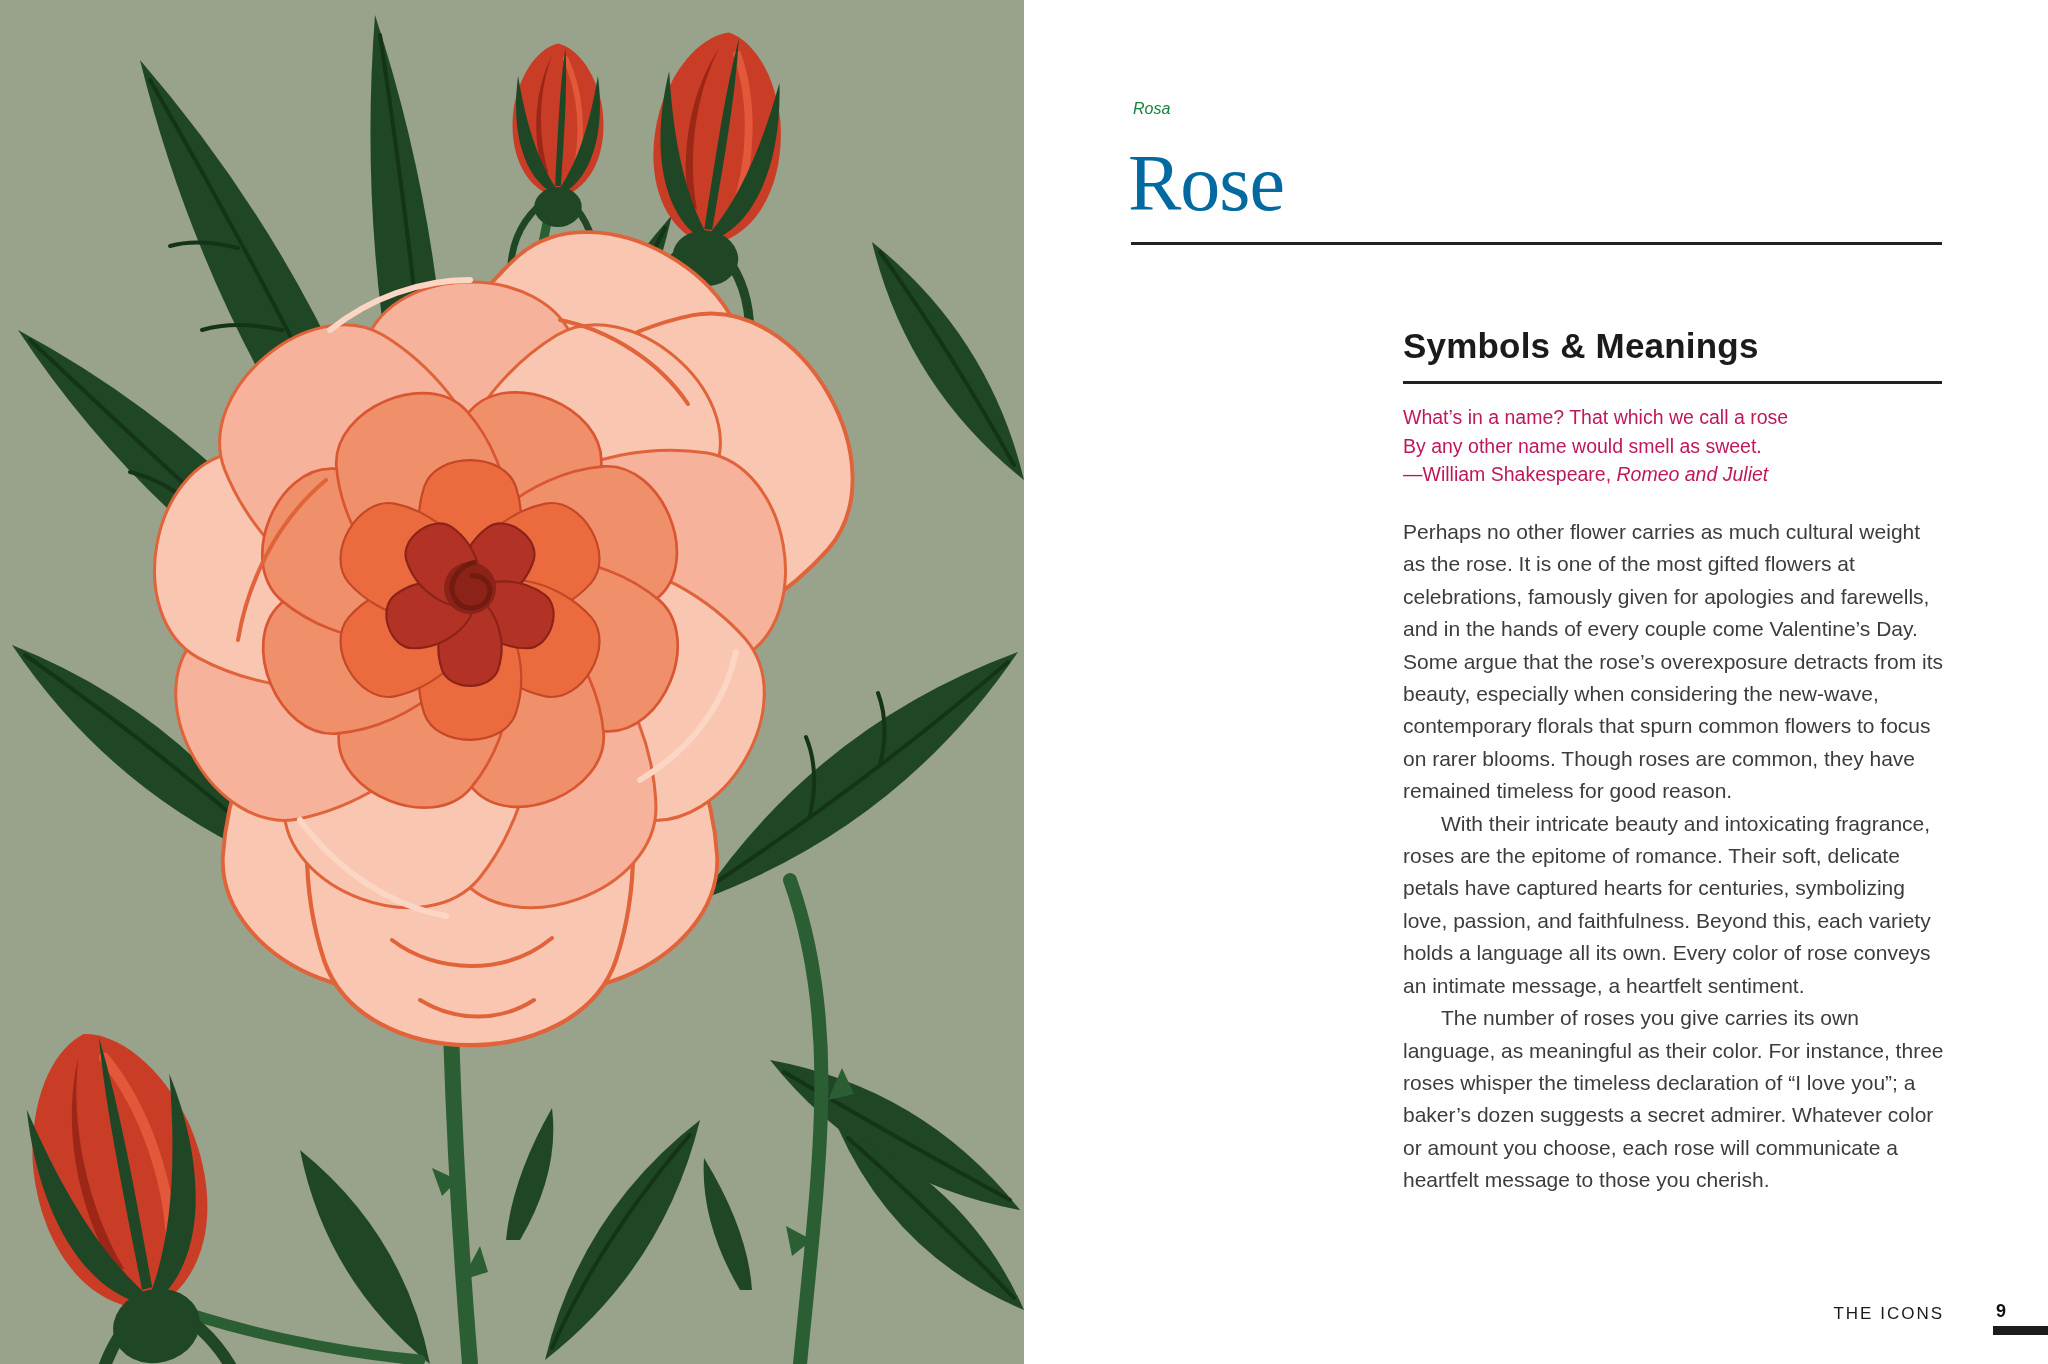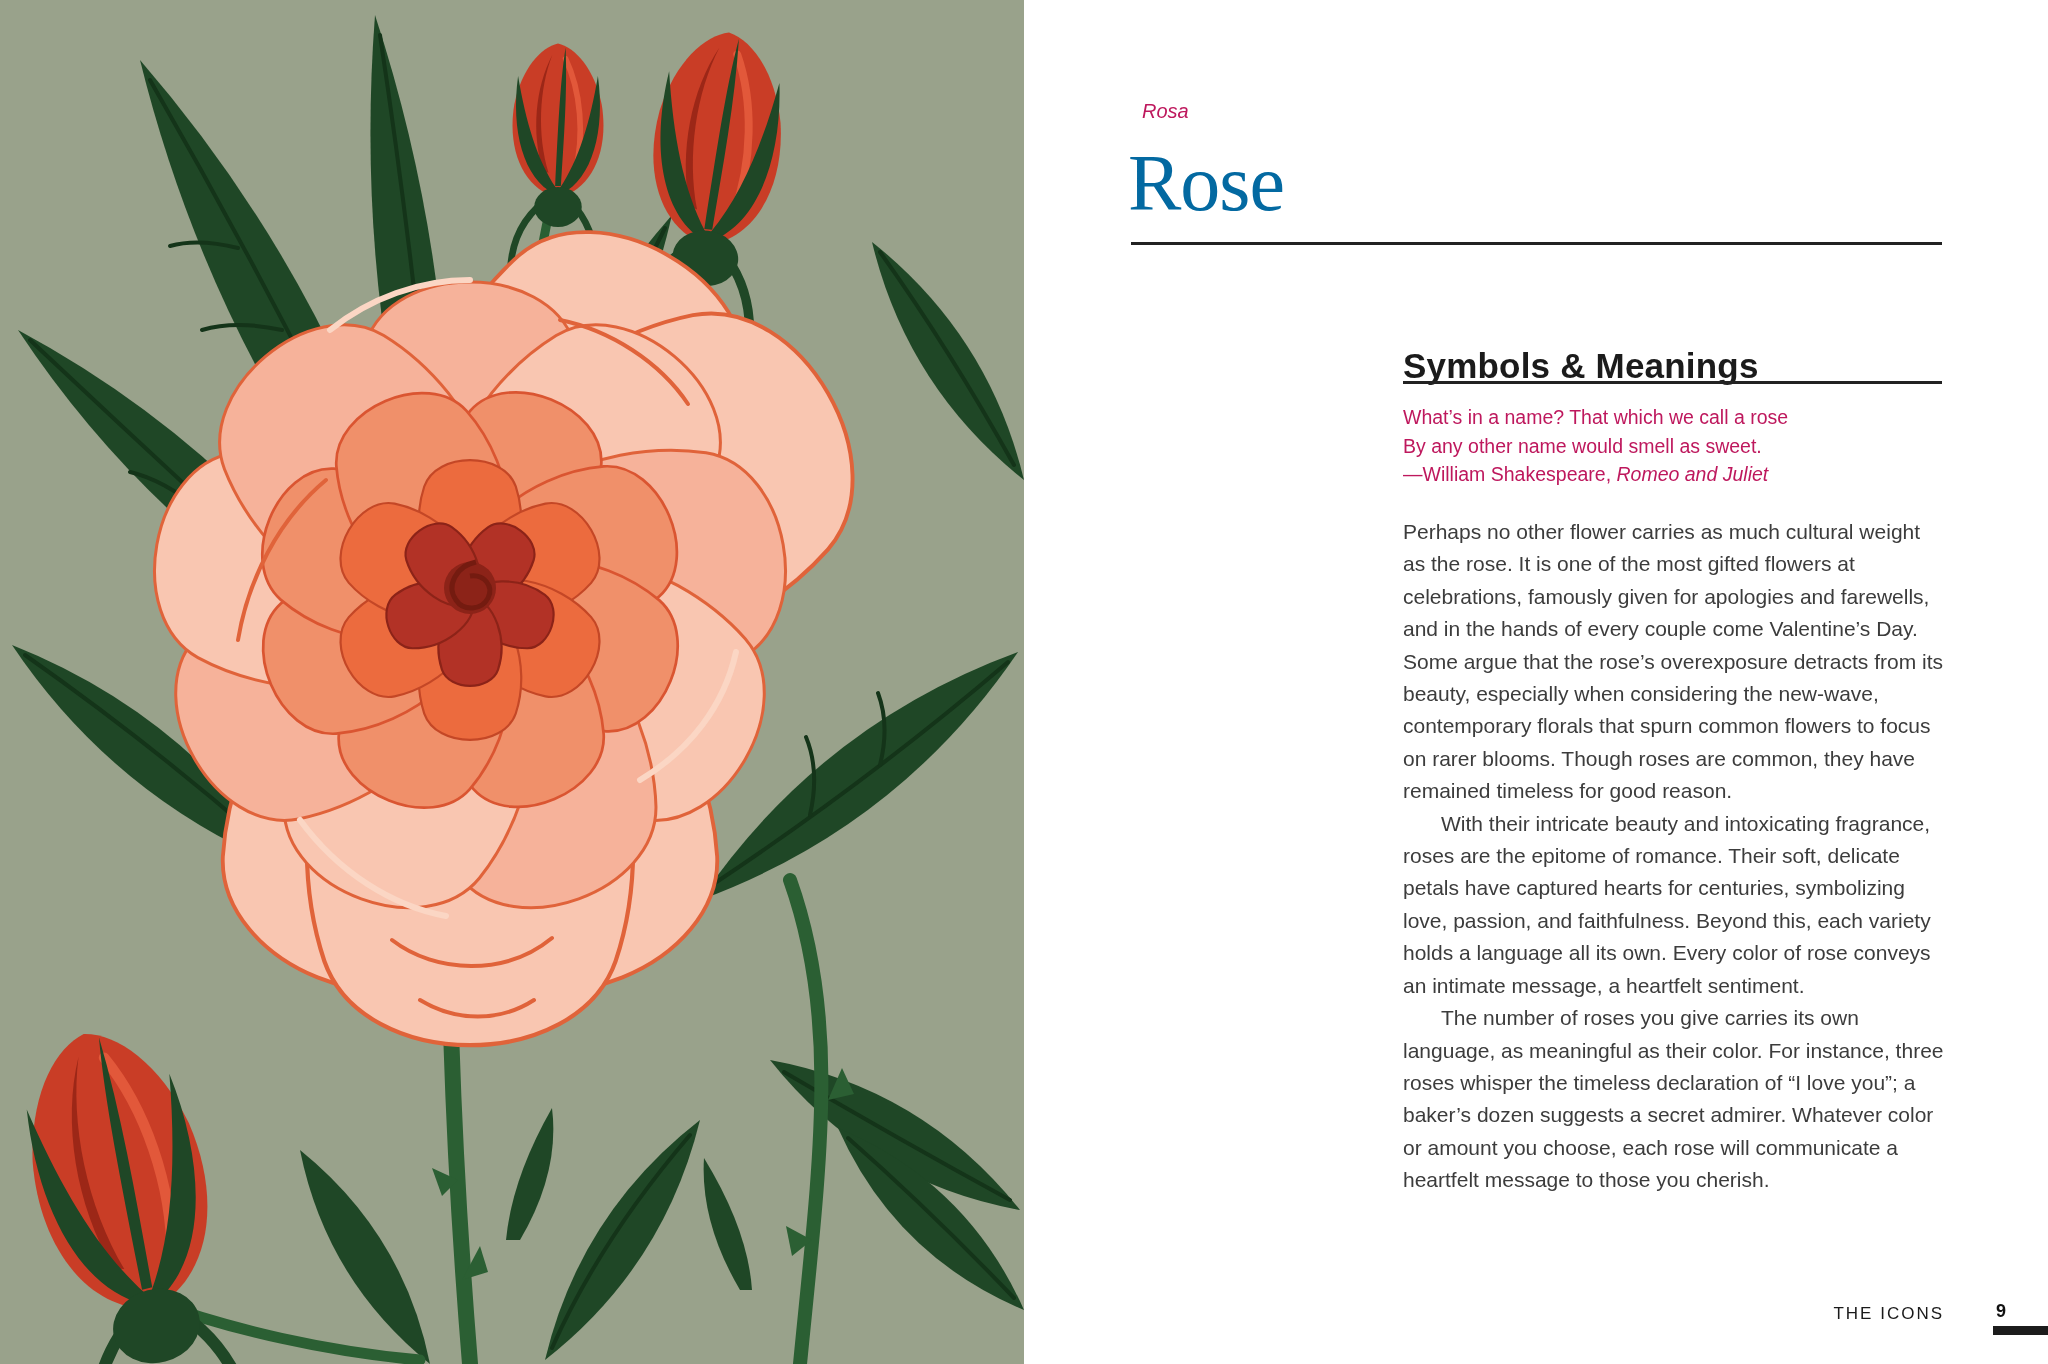--- a/index.html
+++ b/index.html
@@ -31,24 +31,24 @@
   .vein-o{stroke:var(--petal-outline);stroke-width:4;fill:none;stroke-linecap:round;}
   .vein-hl{stroke:#fbd6c4;stroke-width:6;fill:none;stroke-linecap:round;}
   .budbody{fill:var(--bud-red);}
   .budshade{fill:var(--bud-dark);}
   .budlight{stroke:var(--bud-light);stroke-width:6;fill:none;stroke-linecap:round;}
   .sepal{fill:var(--leaf-green);}
   .sepline{stroke:var(--leaf-green);stroke-width:7;fill:none;stroke-linecap:round;}
 
   
   .page{position:absolute;left:1024px;top:0;width:1024px;height:1364px;background:#ffffff;color:var(--ink);}
-  .genus{position:absolute;left:109px;top:100px;font-size:20px;font-style:italic;color:#be185d;margin-left:9px;}
+  .genus{position:absolute;left:109px;top:100px;font-size:16px;font-style:italic;color:#15803d;}
   .title{position:absolute;left:104px;top:138px;font-family:"Liberation Serif",serif;font-size:80px;font-weight:400;letter-spacing:-1px;color:#0369a1;}
   .rule-title{position:absolute;left:107px;top:242px;width:811px;height:3px;background:#222;}
-  .heading{position:absolute;left:379px;top:346px;font-size:35px;font-weight:700;letter-spacing:.2px;color:#1b1b1b;}
+  .heading{position:absolute;left:379px;top:326px;font-size:35px;font-weight:700;letter-spacing:.2px;color:#1b1b1b;}
   .rule-heading{position:absolute;left:379px;top:381px;width:539px;height:3px;background:#222;}
   .quote{position:absolute;left:379px;top:403px;width:545px;font-size:19.5px;line-height:28.5px;color:#be185d;}
   .quote .attr{font-weight:400;}
   .quote .work{font-style:italic;font-weight:400;}
   .article{position:absolute;left:379px;top:516px;width:545px;font-size:21px;line-height:32.4px;color:var(--body-text);}
   .article p{margin:0;}
   .article p:not(:first-child){text-indent:38px;}
   .footer-label{position:absolute;right:104px;top:1304px;font-size:17px;letter-spacing:2px;color:#1a1a1a;text-align:center;}
   .footer-num{position:absolute;left:972px;top:1301px;font-size:18px;font-weight:700;color:#111;}
   .footer-bar{position:absolute;left:969px;top:1326px;width:55px;height:9px;background:#1c1c1c;}

